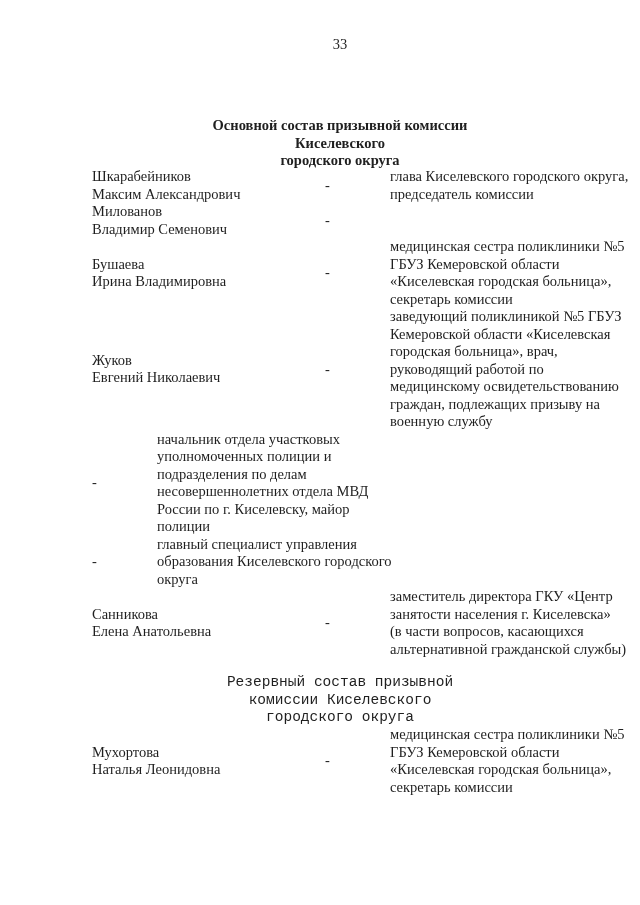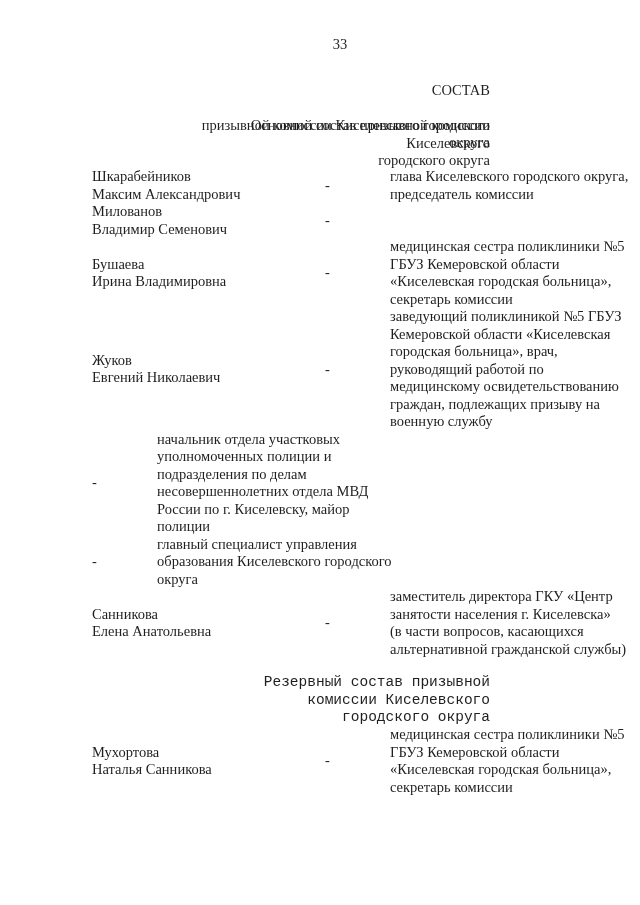--- a/index.html
+++ b/index.html
@@ -15,31 +15,32 @@
     font-family: "Liberation Serif", serif;
     font-size: 14.5px;
     line-height: 17.5px;
     color: #1f1f1f;
     overflow: hidden;
   }
   .centered-abs {
     position: absolute;
     left: 340px;
     transform: translateX(-50%);
-    text-align: right;
+    text-align: center;
     white-space: pre-line;
   }
   .page-number {
     top: 36px;
   }
   .doc-title {
     top: 64px;
   }
   .heading-main {
     top: 117px;
+    font-weight: bold;
   }
   .heading-reserve {
     top: 674px;
     font-family: Liberation Mono, monospace;
   }
   .member-list {
     position: absolute;
     left: 92px;
   }
   .list-main {
@@ -66,24 +67,20 @@
     margin-left: 24px;
   }
 </style>
 </head>
 <body>
 
 <div class="page">
 
   <div class="centered-abs page-number">33</div>
 
-  <div class="centered-abs doc-title">
-    <div>СОСТАВ</div>
-    <div>призывной комиссии Киселевского городского округа</div>
-  </div>
 
   <div class="centered-abs heading-main">Основной состав призывной комиссии Киселевского
 городского округа</div>
 
   <div class="member-list list-main">
 
     <div class="member-row">
       <div class="name">Шкарабейников
 Максим Александрович</div>
       <div class="dash">-</div>
@@ -149,21 +146,21 @@
 
   </div>
 
   <div class="centered-abs heading-reserve">Резервный состав призывной комиссии Киселевского
 городского округа</div>
 
   <div class="member-list list-reserve">
 
     <div class="member-row">
       <div class="name">Мухортова
-Наталья Санникова</div>
+Наталья Леонидовна</div>
       <div class="dash">-</div>
       <div class="role">медицинская сестра поликлиники №5
 ГБУЗ Кемеровской области
 «Киселевская городская больница»,
 секретарь комиссии</div>
     </div>
 
   </div>
 
 </div>

